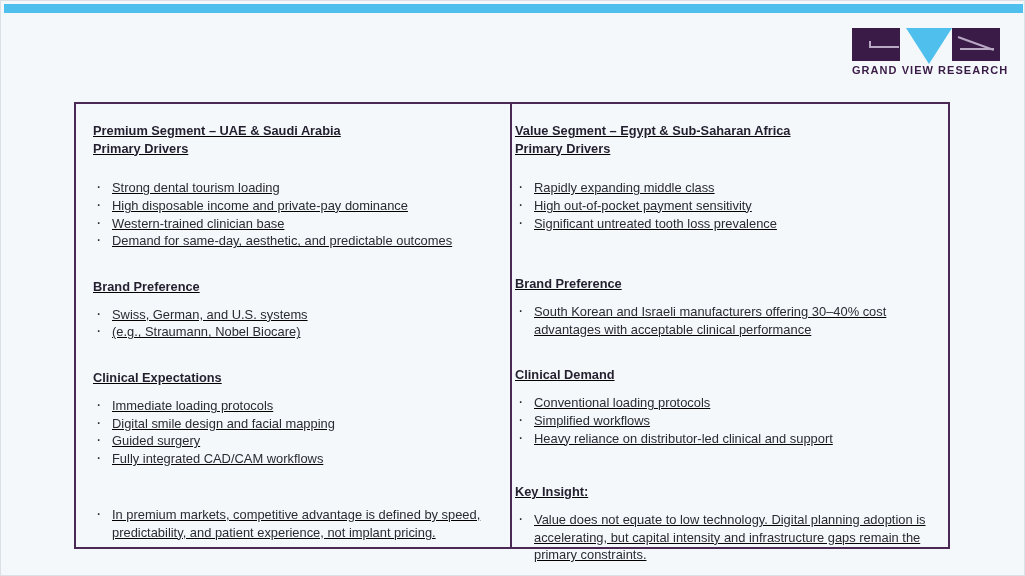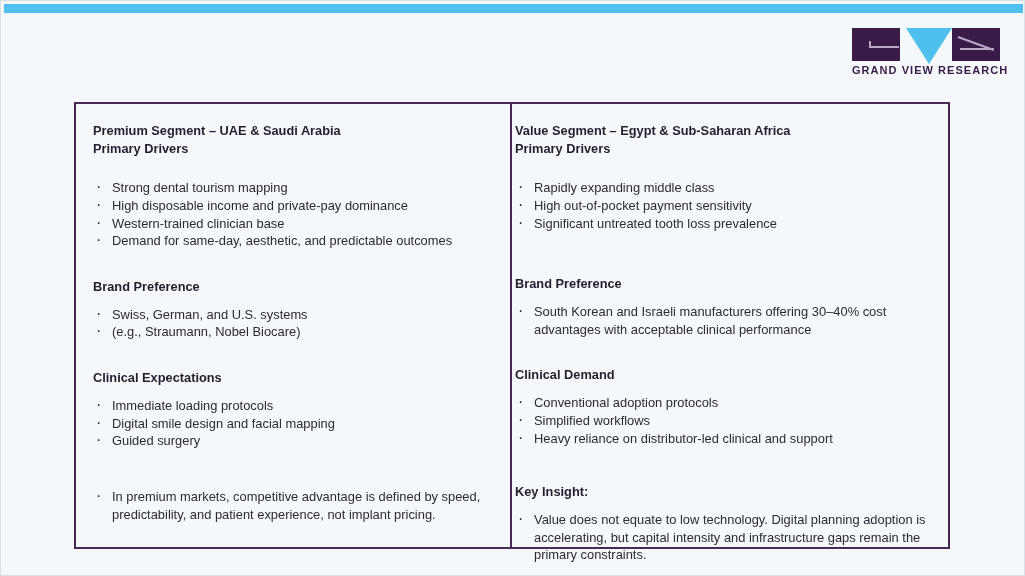--- a/index.html
+++ b/index.html
@@ -115,20 +115,21 @@
   #content-box {
     position: absolute;
     left: 73px;
     top: 101px;
     width: 876px;
     height: 447px;
     box-sizing: border-box;
     border: 2px solid #4a2a55;
     display: flex;
     background: #f4f8fb;
+    text-decoration: underline;
   }
 
   .panel {
     box-sizing: border-box;
     padding: 18px 16px 10px 16px;
     flex: 0 0 50%;
     position: relative;
   }
   .panel.left {
     border-right: 2px solid #4a2a55;
@@ -205,21 +206,21 @@
     <div class="panel left">
 
       <div class="section">
         <div class="heading">Premium Segment – UAE &amp; Saudi Arabia</div>
         <div class="heading">Primary Drivers</div>
       </div>
 
       <div class="gap-md"></div>
 
       <ul class="bullets">
-        <li>Strong dental tourism mapping</li>
+        <li>Strong dental tourism loading</li>
         <li>High disposable income and private-pay dominance</li>
         <li>Western-trained clinician base</li>
         <li>Demand for same-day, aesthetic, and predictable outcomes</li>
       </ul>
 
       <div class="gap-lg"></div>
 
       <div class="section">
         <div class="heading">Brand Preference</div>
         <div class="gap-sm"></div>
@@ -231,20 +232,21 @@
 
       <div class="gap-lg"></div>
 
       <div class="section">
         <div class="heading">Clinical Expectations</div>
         <div class="gap-sm"></div>
         <ul class="bullets">
           <li>Immediate loading protocols</li>
           <li>Digital smile design and facial mapping</li>
           <li>Guided surgery</li>
+          <li>Fully integrated CAD/CAM workflows</li>
         </ul>
       </div>
 
       <div class="gap-lg"></div>
 
       <div class="section">
         <div class="gap-sm"></div>
         <ul class="bullets">
           <li>In premium markets, competitive advantage is defined by speed, predictability, and patient experience, not implant pricing.</li>
         </ul>
@@ -276,21 +278,21 @@
           <li>South Korean and Israeli manufacturers offering 30–40% cost advantages with acceptable clinical performance</li>
         </ul>
       </div>
 
       <div class="gap-lg"></div>
 
       <div class="section">
         <div class="heading">Clinical Demand</div>
         <div class="gap-sm"></div>
         <ul class="bullets">
-          <li>Conventional adoption protocols</li>
+          <li>Conventional loading protocols</li>
           <li>Simplified workflows</li>
           <li>Heavy reliance on distributor-led clinical and support</li>
         </ul>
       </div>
 
       <div class="gap-xl"></div>
 
       <div class="section">
         <div class="heading">Key Insight:</div>
         <div class="gap-sm"></div>

